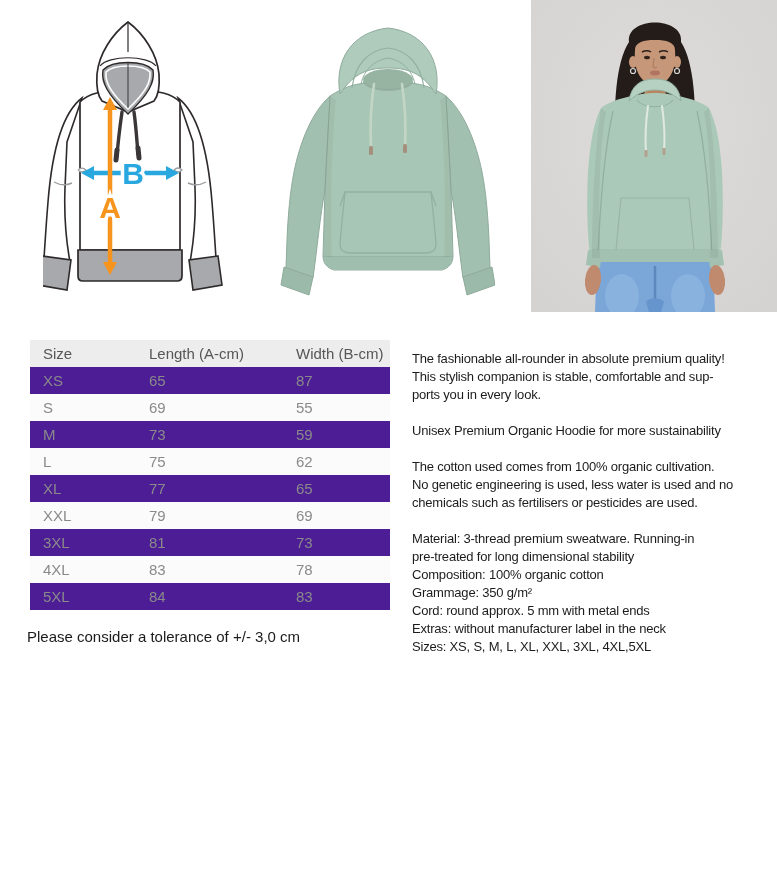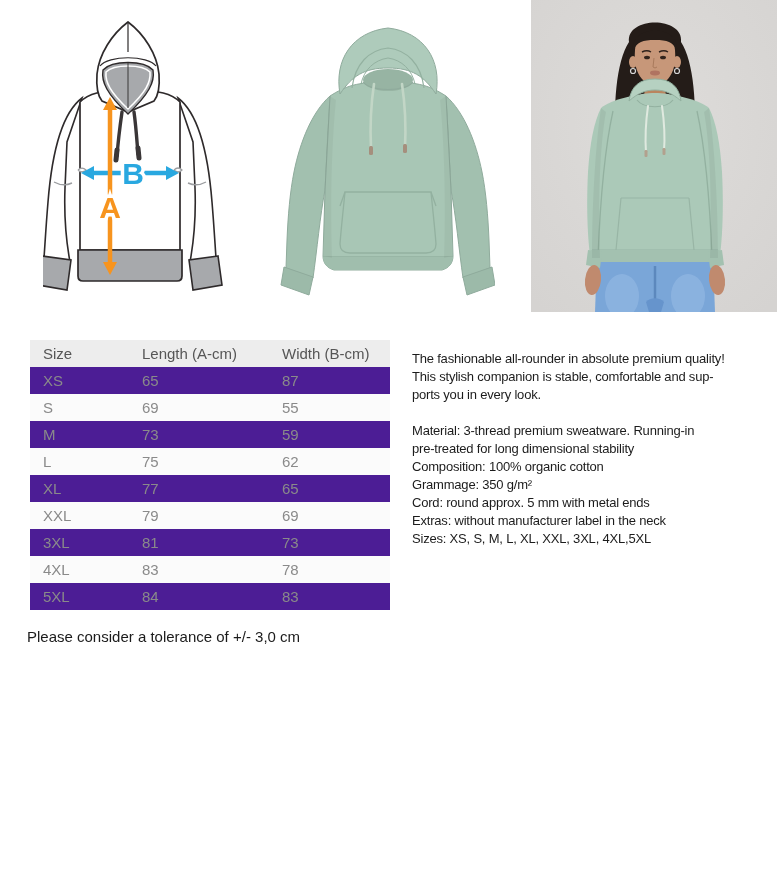--- a/index.html
+++ b/index.html
@@ -7,21 +7,21 @@
   .canvas{position:relative;width:777px;height:873px;background:#ffffff;overflow:hidden;}
 
   
   .fig{position:absolute;}
   #fig-diagram{left:43px;top:15px;width:200px;height:282px;}
   #fig-flat{left:280px;top:22px;width:215px;height:278px;}
   #fig-model{left:531px;top:0;width:246px;height:312px;}
 
   
   .size-table{position:absolute;left:30px;top:340px;width:360px;font-size:15px;}
-  .trow{display:grid;grid-template-columns:112px 140px 108px;height:27px;align-items:center;}
+  .trow{display:grid;grid-template-columns:112px 140px 108px;height:27px;align-items:center;gap:7px;}
   .trow .c1{padding-left:13px;}
   .thead{background:#ededed;color:#565656;}
   .trow.odd{background:#4c1d95;color:#8a8a8a;}
   .trow.even{background:#fbfbfb;color:#8a8a8a;}
 
   .tolerance{position:absolute;left:27px;top:628px;font-size:15px;color:#1b1b1b;}
 
   
   .description{position:absolute;left:412px;top:350px;width:362px;color:#1c1c1c;
                font-size:13px;line-height:18px;letter-spacing:-0.2px;}
@@ -237,20 +237,24 @@
       <div>83</div>
     </div>
   </div>
 
   <div class="tolerance">Please consider a tolerance of +/- 3,0 cm</div>
 
   <div class="description">
     <p>The fashionable all-rounder in absolute premium quality!
 This stylish companion is stable, comfortable and sup-
 ports you in every look.</p>
+    <p>Unisex Premium Organic Hoodie for more sustainability</p>
+    <p>The cotton used comes from 100% organic cultivation.
+No genetic engineering is used, less water is used and no
+chemicals such as fertilisers or pesticides are used.</p>
     <p>Material: 3-thread premium sweatware. Running-in
 pre-treated for long dimensional stability
 Composition: 100% organic cotton
 Grammage: 350 g/m²
 Cord: round approx. 5 mm with metal ends
 Extras: without manufacturer label in the neck
 Sizes: XS, S, M, L, XL, XXL, 3XL, 4XL,5XL</p>
   </div>
 
 </div>

